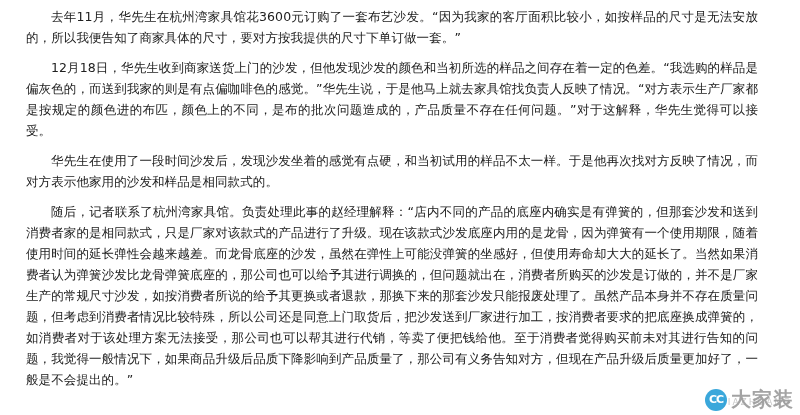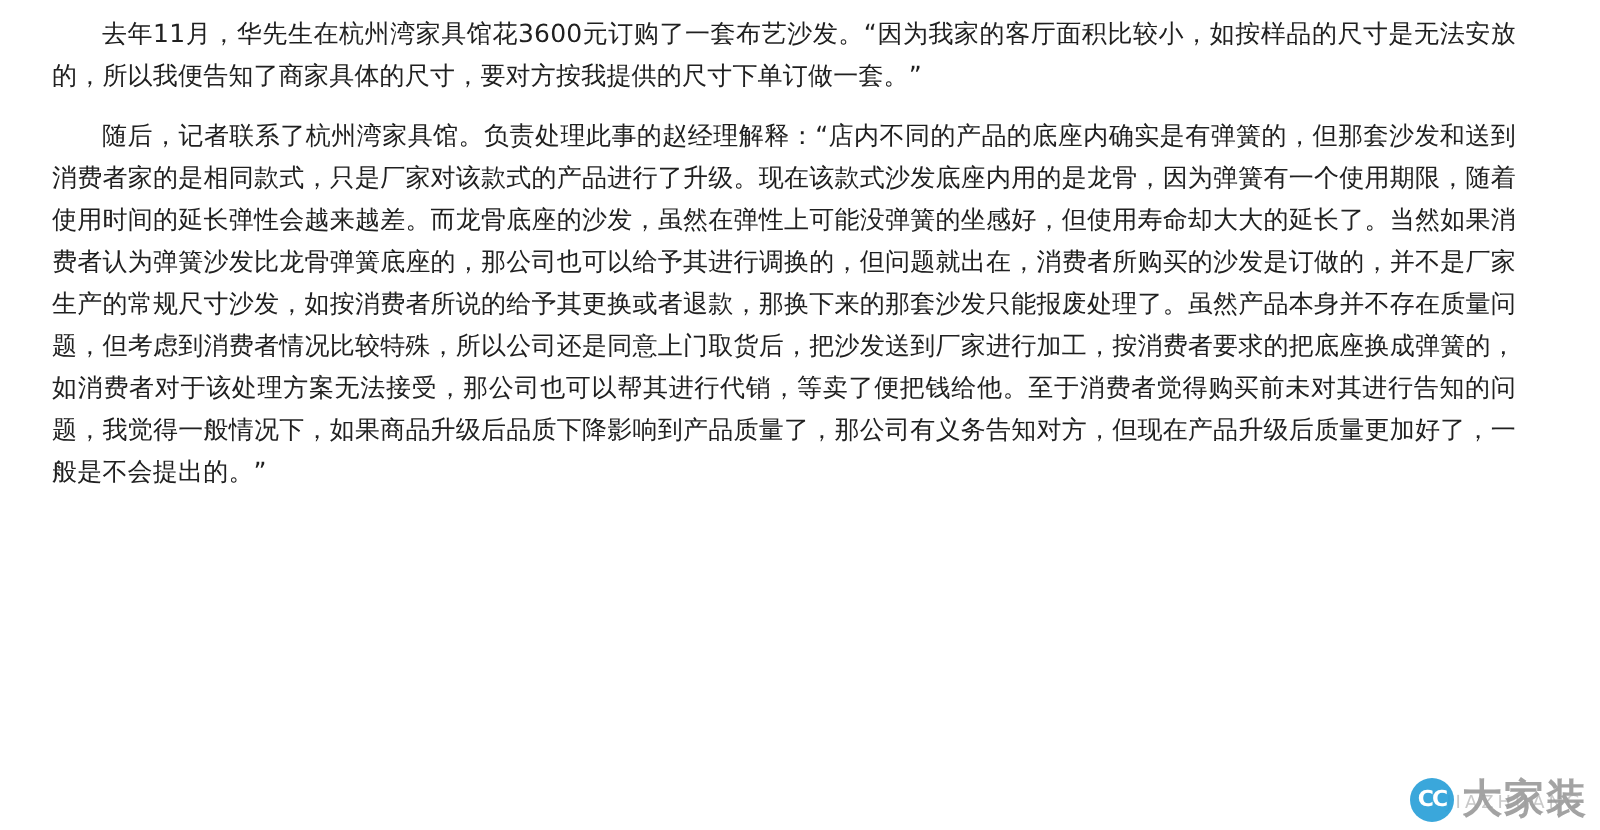--- a/index.html
+++ b/index.html
@@ -71,20 +71,22 @@
     color: #c9c9c9;
     letter-spacing: 2px;
   }
 </style>
 </head>
 <body>
 
 <div id="article">
 
   <p class="para">去年11月，华先生在杭州湾家具馆花3600元订购了一套布艺沙发。“因为我家的客厅面积比较小，如按样品的尺寸是无法安放的，所以我便告知了商家具体的尺寸，要对方按我提供的尺寸下单订做一套。”</p>
+  <p class="para">12月18日，华先生收到商家送货上门的沙发，但他发现沙发的颜色和当初所选的样品之间存在着一定的色差。“我选购的样品是偏灰色的，而送到我家的则是有点偏咖啡色的感觉。”华先生说，于是他马上就去家具馆找负责人反映了情况。“对方表示生产厂家都是按规定的颜色进的布匹，颜色上的不同，是布的批次问题造成的，产品质量不存在任何问题。”对于这解释，华先生觉得可以接受。</p>
+  <p class="para">华先生在使用了一段时间沙发后，发现沙发坐着的感觉有点硬，和当初试用的样品不太一样。于是他再次找对方反映了情况，而对方表示他家用的沙发和样品是相同款式的。</p>
   <p class="para last">随后，记者联系了杭州湾家具馆。负责处理此事的赵经理解释：“店内不同的产品的底座内确实是有弹簧的，但那套沙发和送到消费者家的是相同款式，只是厂家对该款式的产品进行了升级。现在该款式沙发底座内用的是龙骨，因为弹簧有一个使用期限，随着使用时间的延长弹性会越来越差。而龙骨底座的沙发，虽然在弹性上可能没弹簧的坐感好，但使用寿命却大大的延长了。当然如果消费者认为弹簧沙发比龙骨弹簧底座的，那公司也可以给予其进行调换的，但问题就出在，消费者所购买的沙发是订做的，并不是厂家生产的常规尺寸沙发，如按消费者所说的给予其更换或者退款，那换下来的那套沙发只能报废处理了。虽然产品本身并不存在质量问题，但考虑到消费者情况比较特殊，所以公司还是同意上门取货后，把沙发送到厂家进行加工，按消费者要求的把底座换成弹簧的，如消费者对于该处理方案无法接受，那公司也可以帮其进行代销，等卖了便把钱给他。至于消费者觉得购买前未对其进行告知的问题，我觉得一般情况下，如果商品升级后品质下降影响到产品质量了，那公司有义务告知对方，但现在产品升级后质量更加好了，一般是不会提出的。”</p>
 
   <div class="wm-sub">JIAZHUANG</div>
   <div class="watermark">
     <span class="wm-logo">CC</span>
     <span class="wm-text">大家装</span>
   </div>
 
 </div>
 

